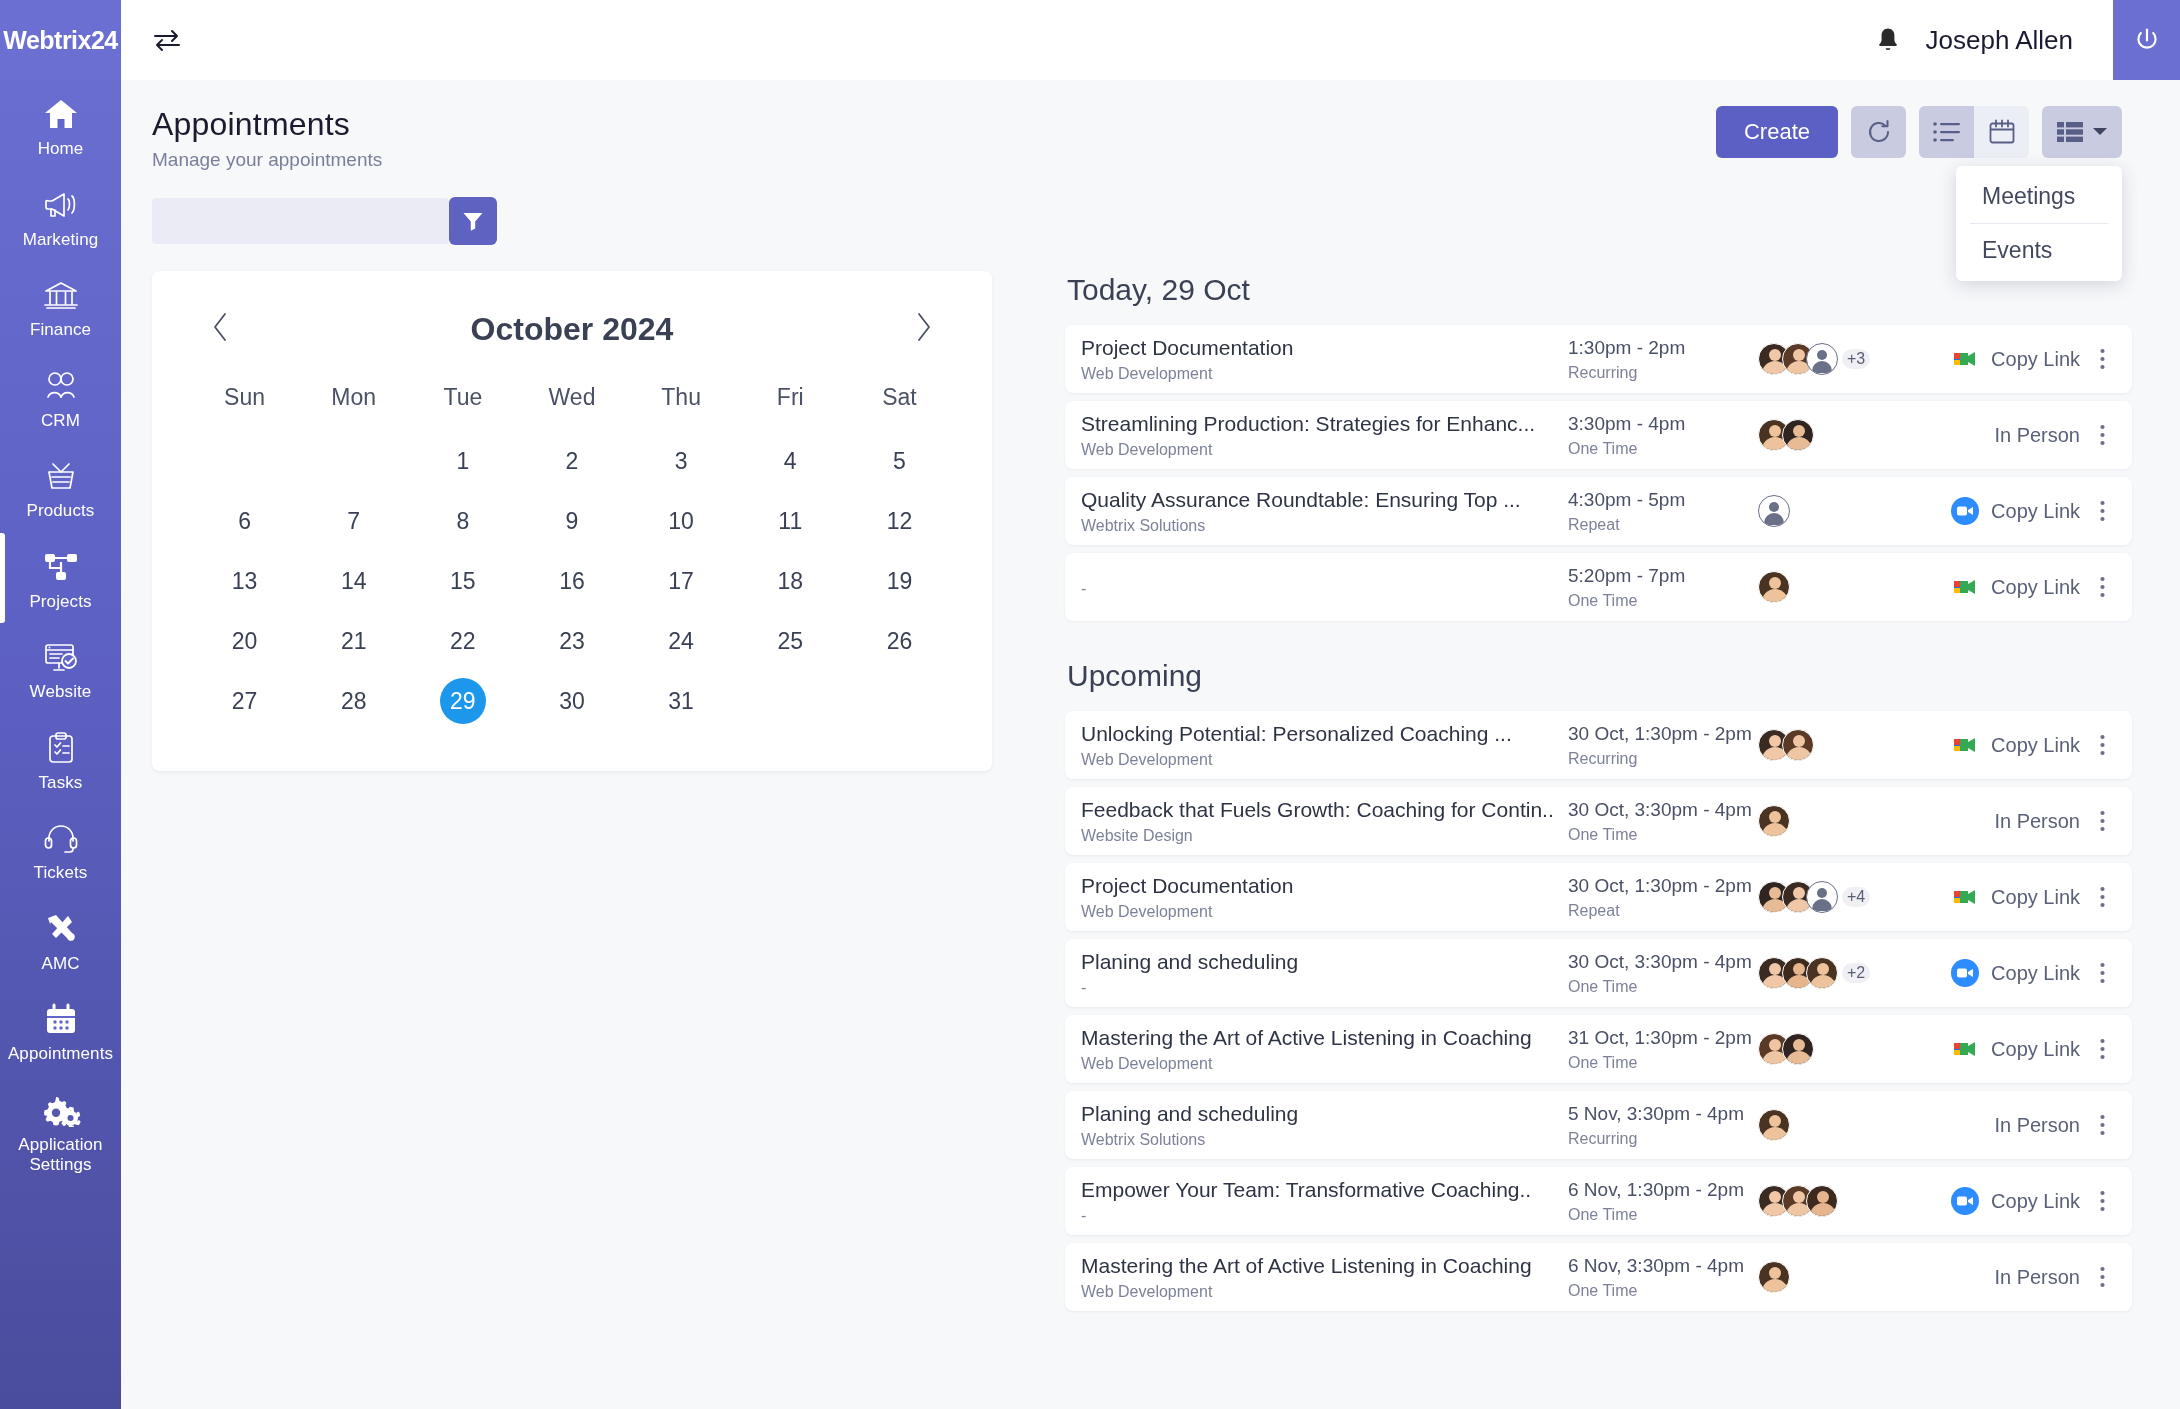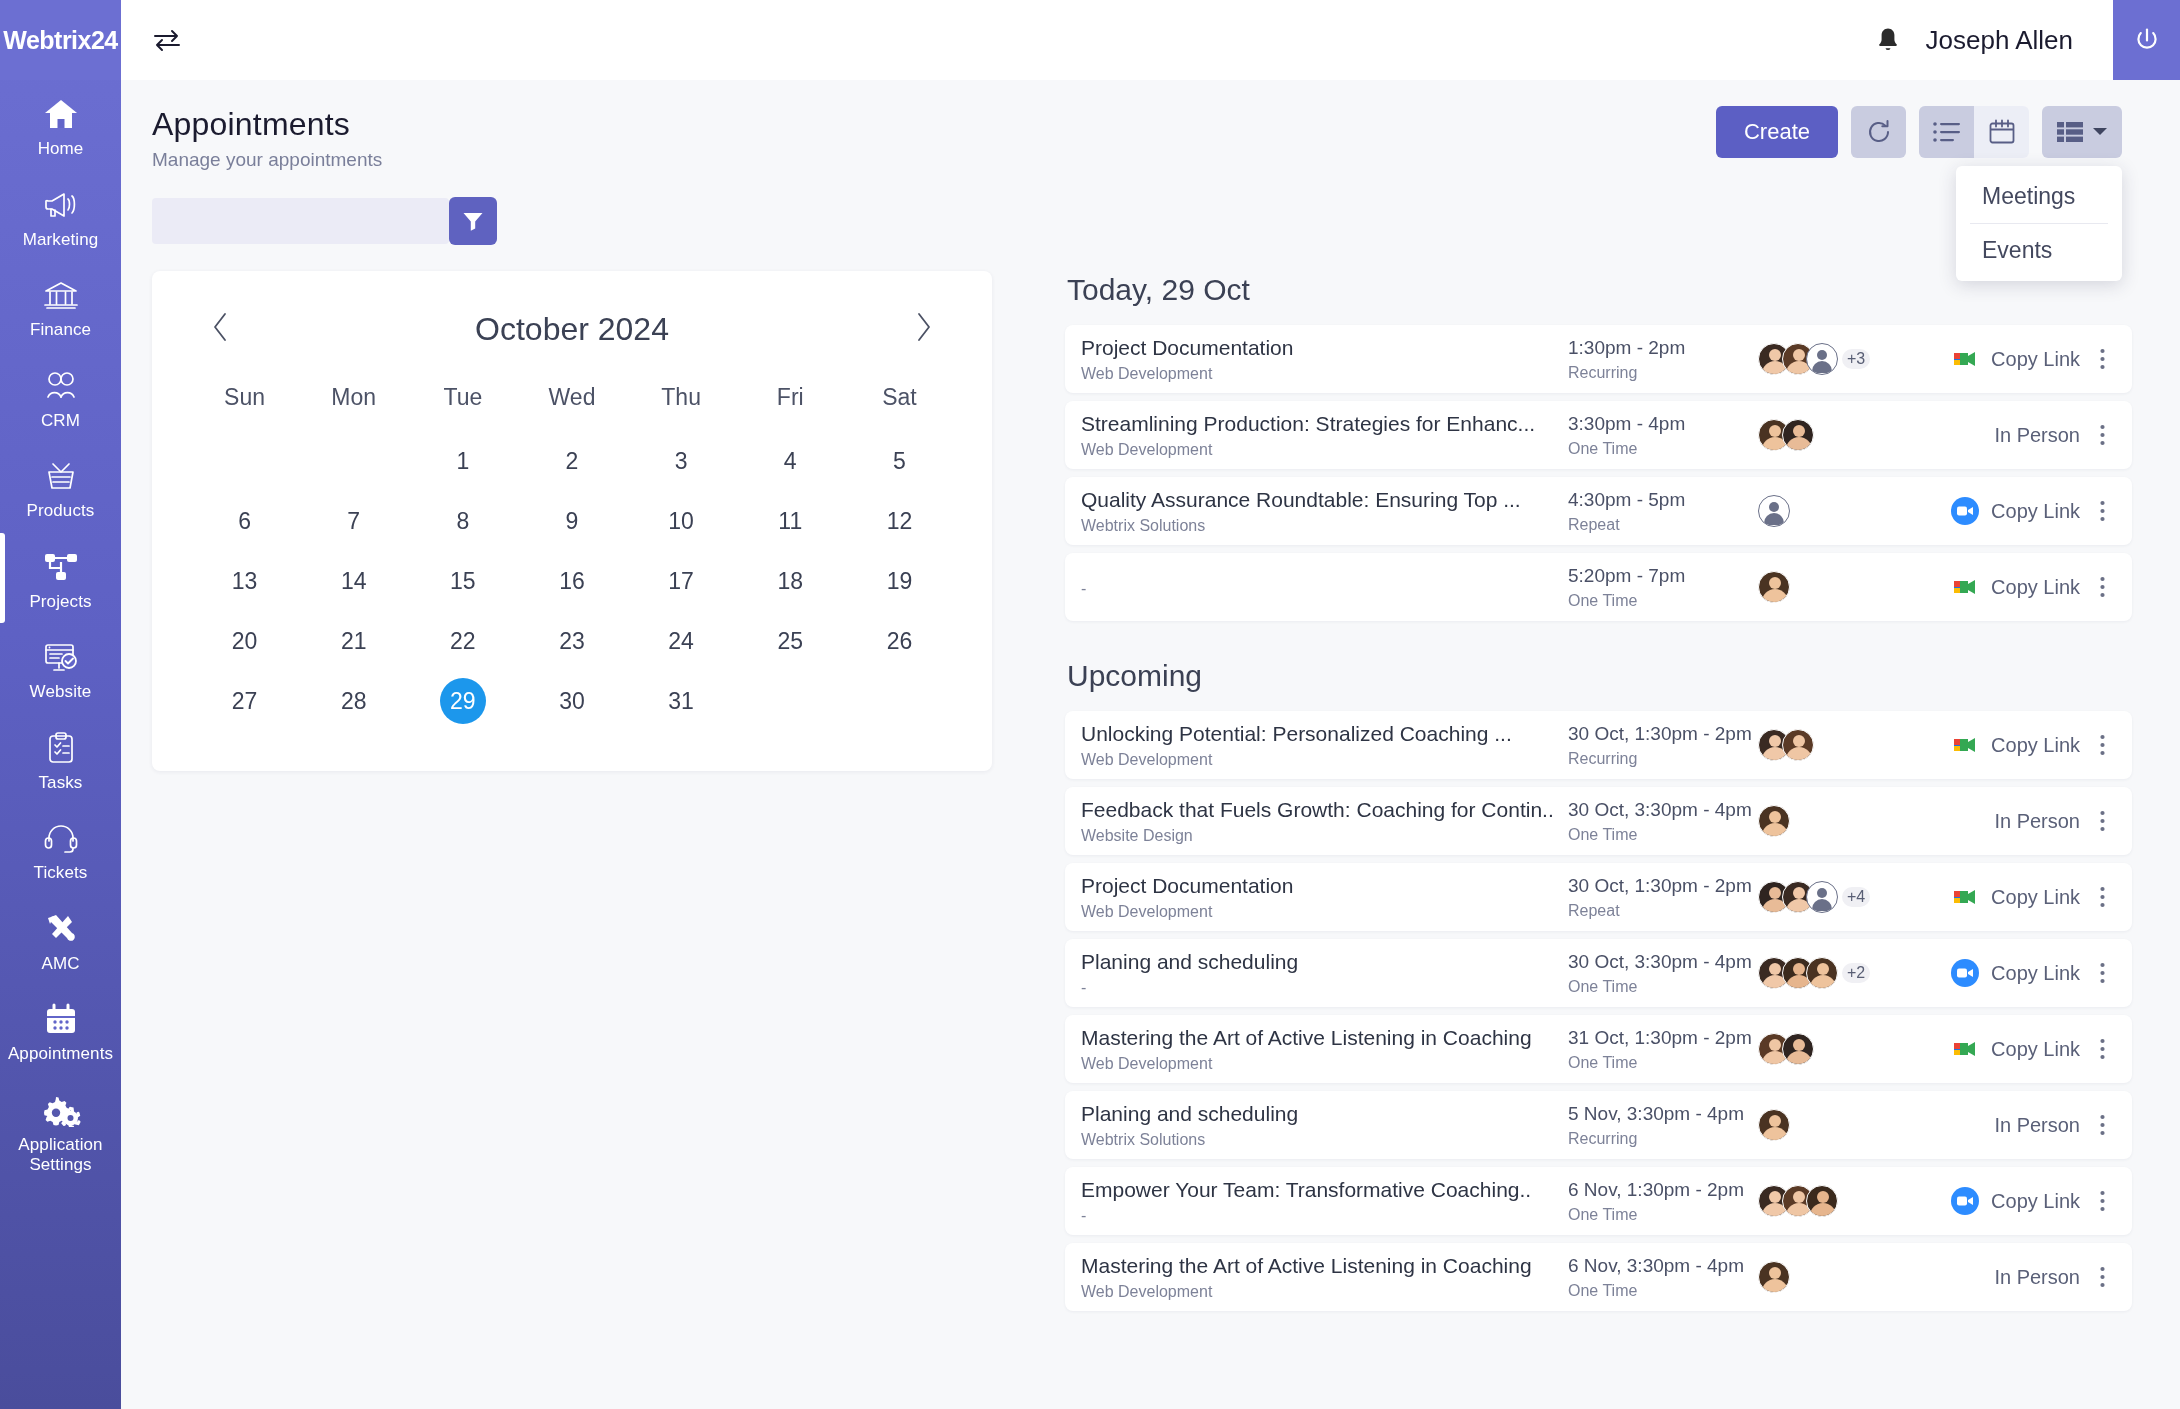--- a/index.html
+++ b/index.html
@@ -137,21 +137,21 @@
   #list-col { flex: 1; padding-left: 43px; padding-right: 48px; }
 
   
   #calendar {
     background: #fff; border-radius: 8px; width: 840px;
     box-shadow: 0 1px 4px rgba(40,44,80,0.07);
     padding: 30px 38px 40px 38px;
   }
   #cal-head { display: flex; align-items: center; justify-content: space-between; padding: 10px 16px 0 16px; }
   #cal-head .arrow { font-size: 32px; color: #4b5164; cursor: pointer; line-height: 1; padding: 0 6px; }
-  #cal-month { font-size: 32px; color: #3b4154; font-weight: 400; }
+  #cal-month { font-size: 32px; color: #3b4154; font-weight: 700; }
   #cal-grid { margin-top: 36px; display: grid; grid-template-columns: repeat(7, 1fr); row-gap: 0; }
   .dow { text-align: center; font-size: 23px; color: #4c5266; padding-bottom: 20px; }
   .day {
     height: 60px; display: flex; align-items: center; justify-content: center;
     font-size: 23px; color: #3b4154; cursor: pointer;
   }
   .day.empty { cursor: default; }
   .day .pill {
     width: 46px; height: 46px; border-radius: 50%;
     display: flex; align-items: center; justify-content: center;

